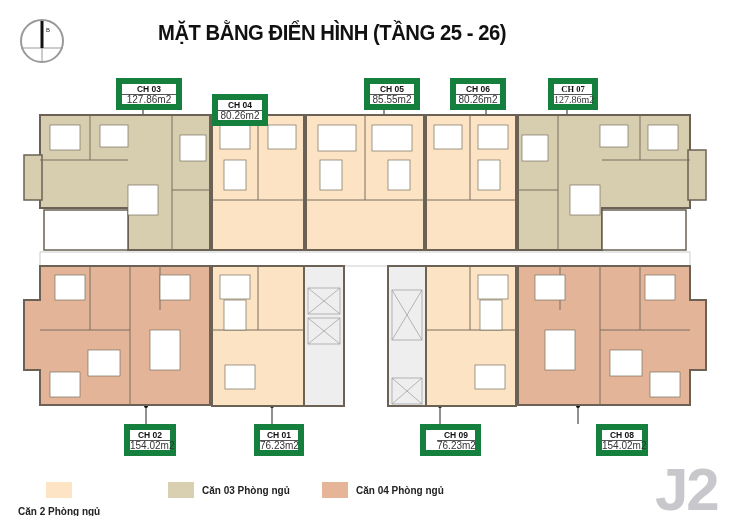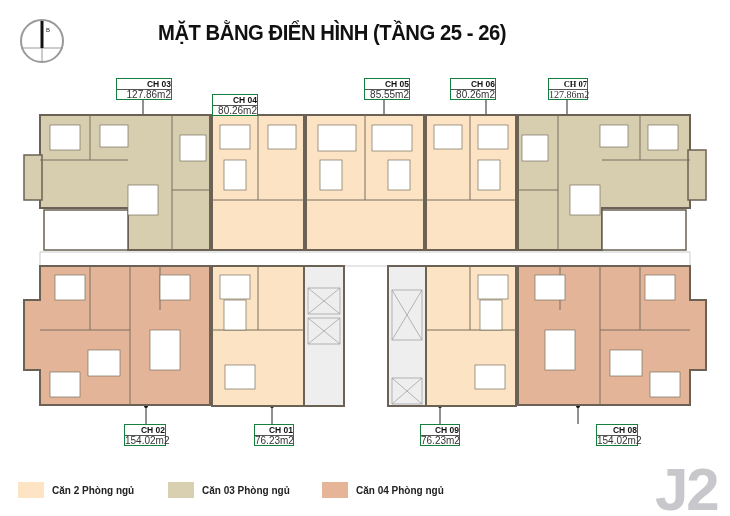--- a/index.html
+++ b/index.html
@@ -1,20 +1,20 @@
 <!DOCTYPE html>
 <html><head>
 <meta charset="utf-8">
 <style>
   html,body{margin:0;padding:0;background:#fff;}
   body{width:730px;height:516px;position:relative;overflow:hidden;font-family:"Liberation Sans",sans-serif;}
   .title{position:absolute;left:158px;top:20px;font-family:"Liberation Sans",sans-serif;font-weight:700;font-size:22px;letter-spacing:-0.5px;color:#111;transform:scaleX(0.92);transform-origin:left top;}
   .compass{position:absolute;left:19px;top:18px;width:46px;height:46px;}
   .plan{position:absolute;left:0;top:0;width:730px;height:516px;}
-  .unit-label{position:absolute;background:#fff;border:1px solid #15803d;text-align:right;width:54px;}
+  .unit-label{position:absolute;background:#fff;border:6px solid #15803d;text-align:center;width:54px;}
   .unit-label .code{font-weight:700;font-size:8.5px;line-height:10px;border-bottom:1px solid #555;color:#111;}
   .unit-label .area{font-size:10px;line-height:9px;color:#333;}
   .legend{position:absolute;top:482px;display:flex;align-items:center;gap:8px;font-size:10px;color:#222;font-weight:700;}
   .swatch{width:26px;height:16px;}
   .badge{position:absolute;left:655px;top:455px;font-size:60px;font-weight:700;color:#c8c8cc;letter-spacing:-2px;}
 </style>
 </head>
 <body>
 
 <svg class="compass" viewBox="0 0 46 46">
@@ -201,30 +201,30 @@
   <div class="area">127.86m2</div>
 </div>
 <div class="unit-label" style="left:124px;top:424px;width:40px;">
   <div class="code">CH 02</div>
   <div class="area">154.02m2</div>
 </div>
 <div class="unit-label" style="left:254px;top:424px;width:38px;">
   <div class="code">CH 01</div>
   <div class="area">76.23m2</div>
 </div>
-<div class="unit-label" style="left:420px;top:424px;width:38px;">
+<div class="unit-label" style="left:420px;top:424px;width:38px;padding-left:11px;">
   <div class="code">CH 09</div>
   <div class="area">76.23m2</div>
 </div>
 <div class="unit-label" style="left:568px;top:424px;width:40px;margin-left:28px;">
   <div class="code">CH 08</div>
   <div class="area">154.02m2</div>
 </div>
 
-<div class="legend" style="left:18px;">
+<div class="legend" style="left:18px;flex-direction:column;">
   <span class="swatch" style="background:#fde4c4;"></span>
   <span>Căn 2 Phòng ngủ</span>
 </div>
 <div class="legend" style="left:168px;">
   <span class="swatch" style="background:#d9d0b2;"></span>
   <span>Căn 03 Phòng ngủ</span>
 </div>
 <div class="legend" style="left:322px;">
   <span class="swatch" style="background:#e6b597;"></span>
   <span>Căn 04 Phòng ngủ</span>

